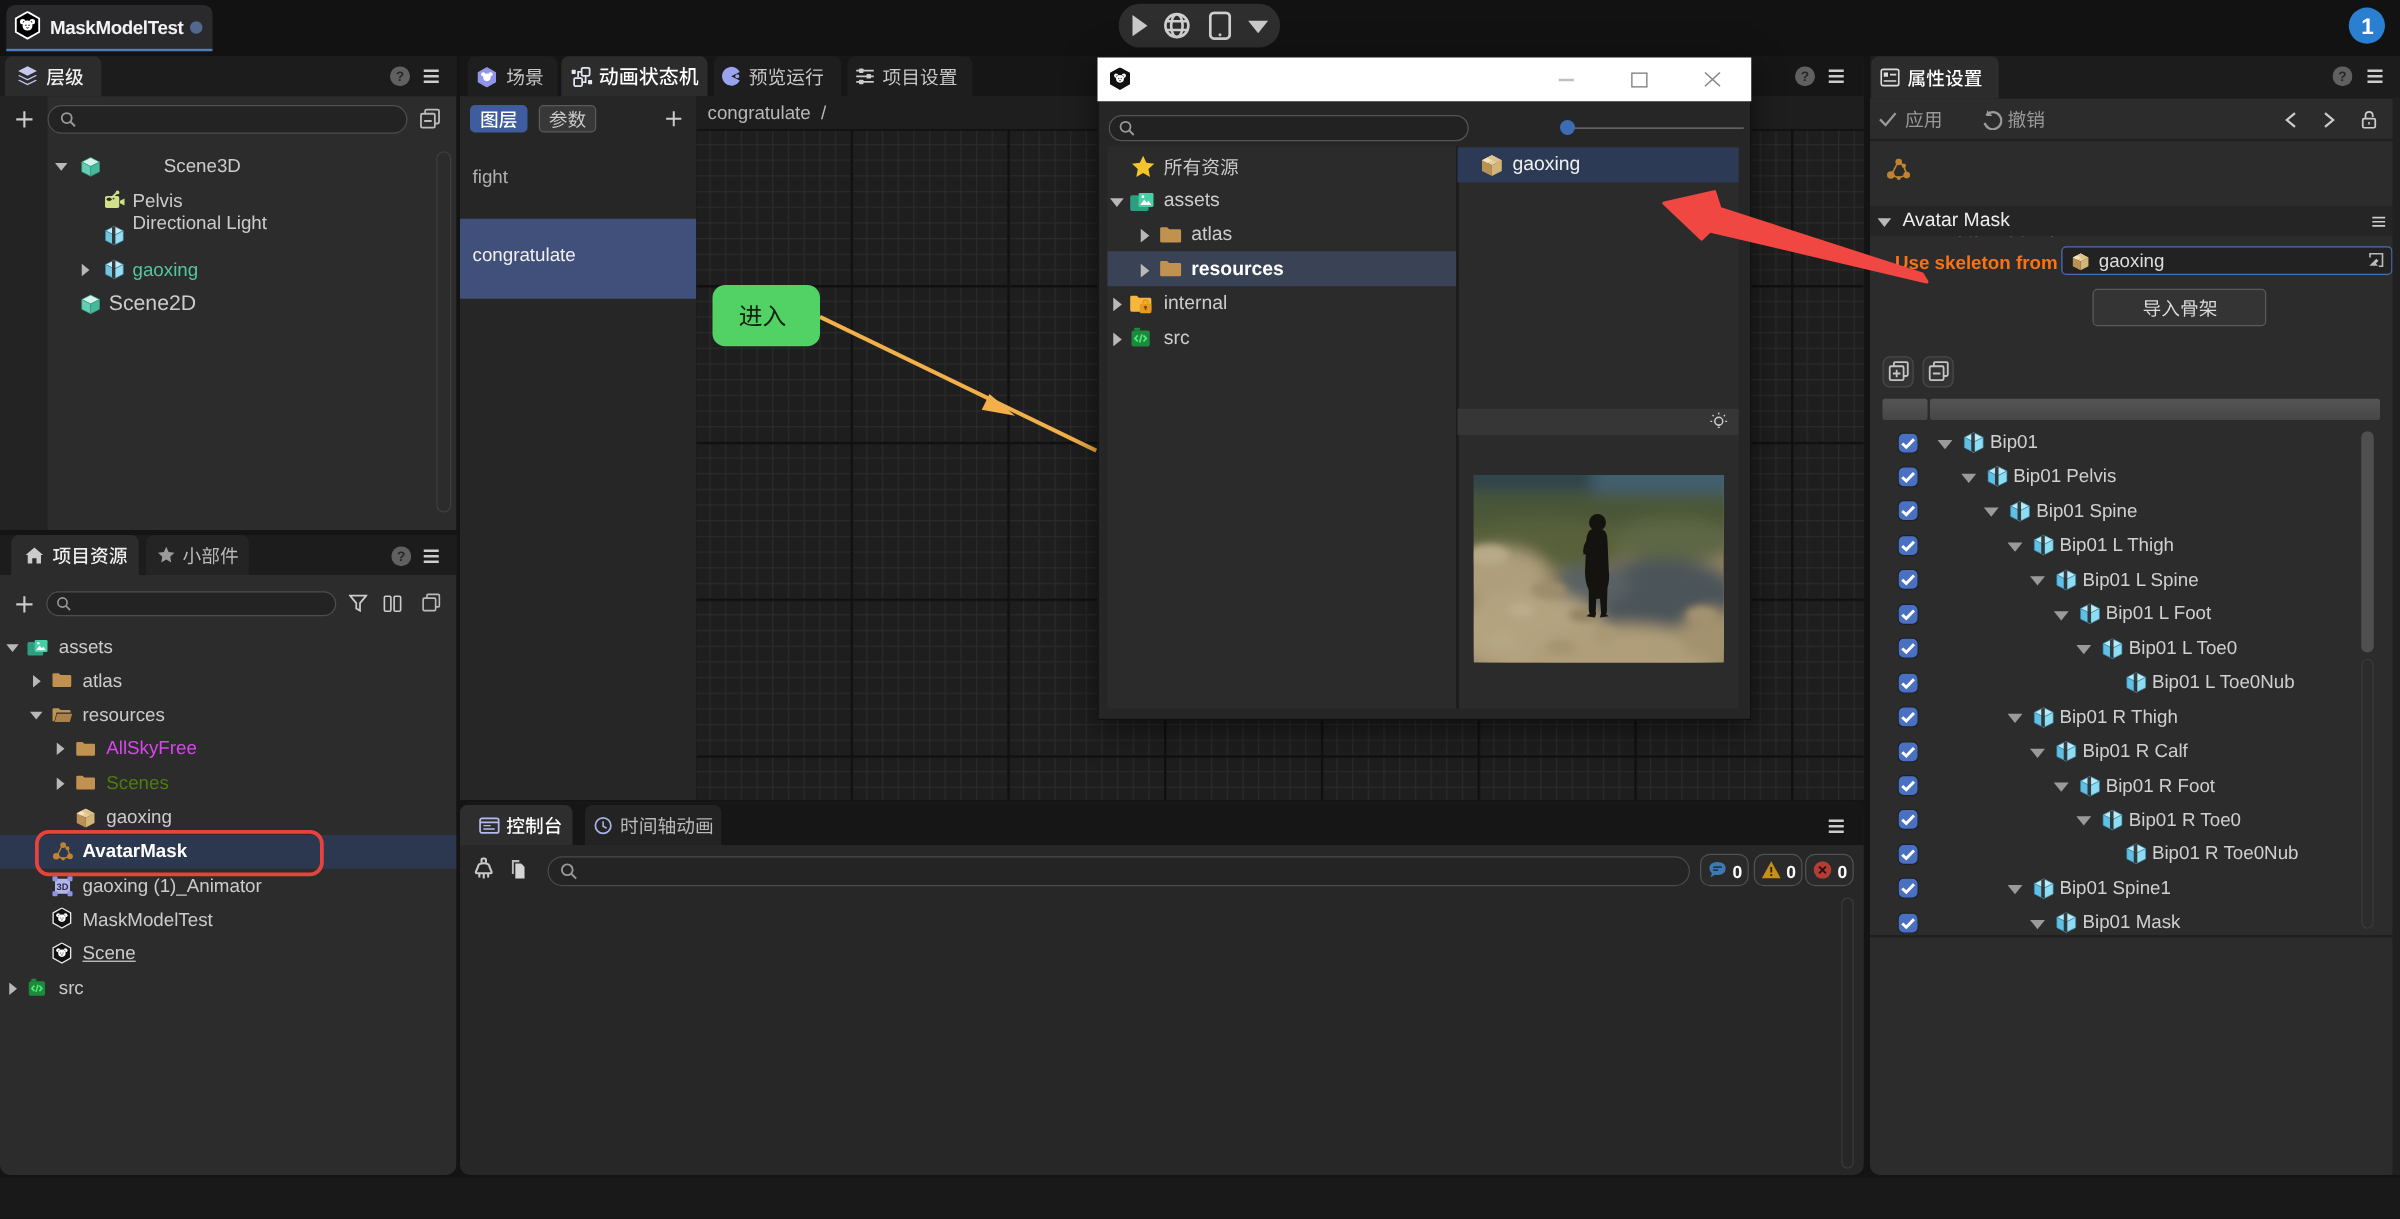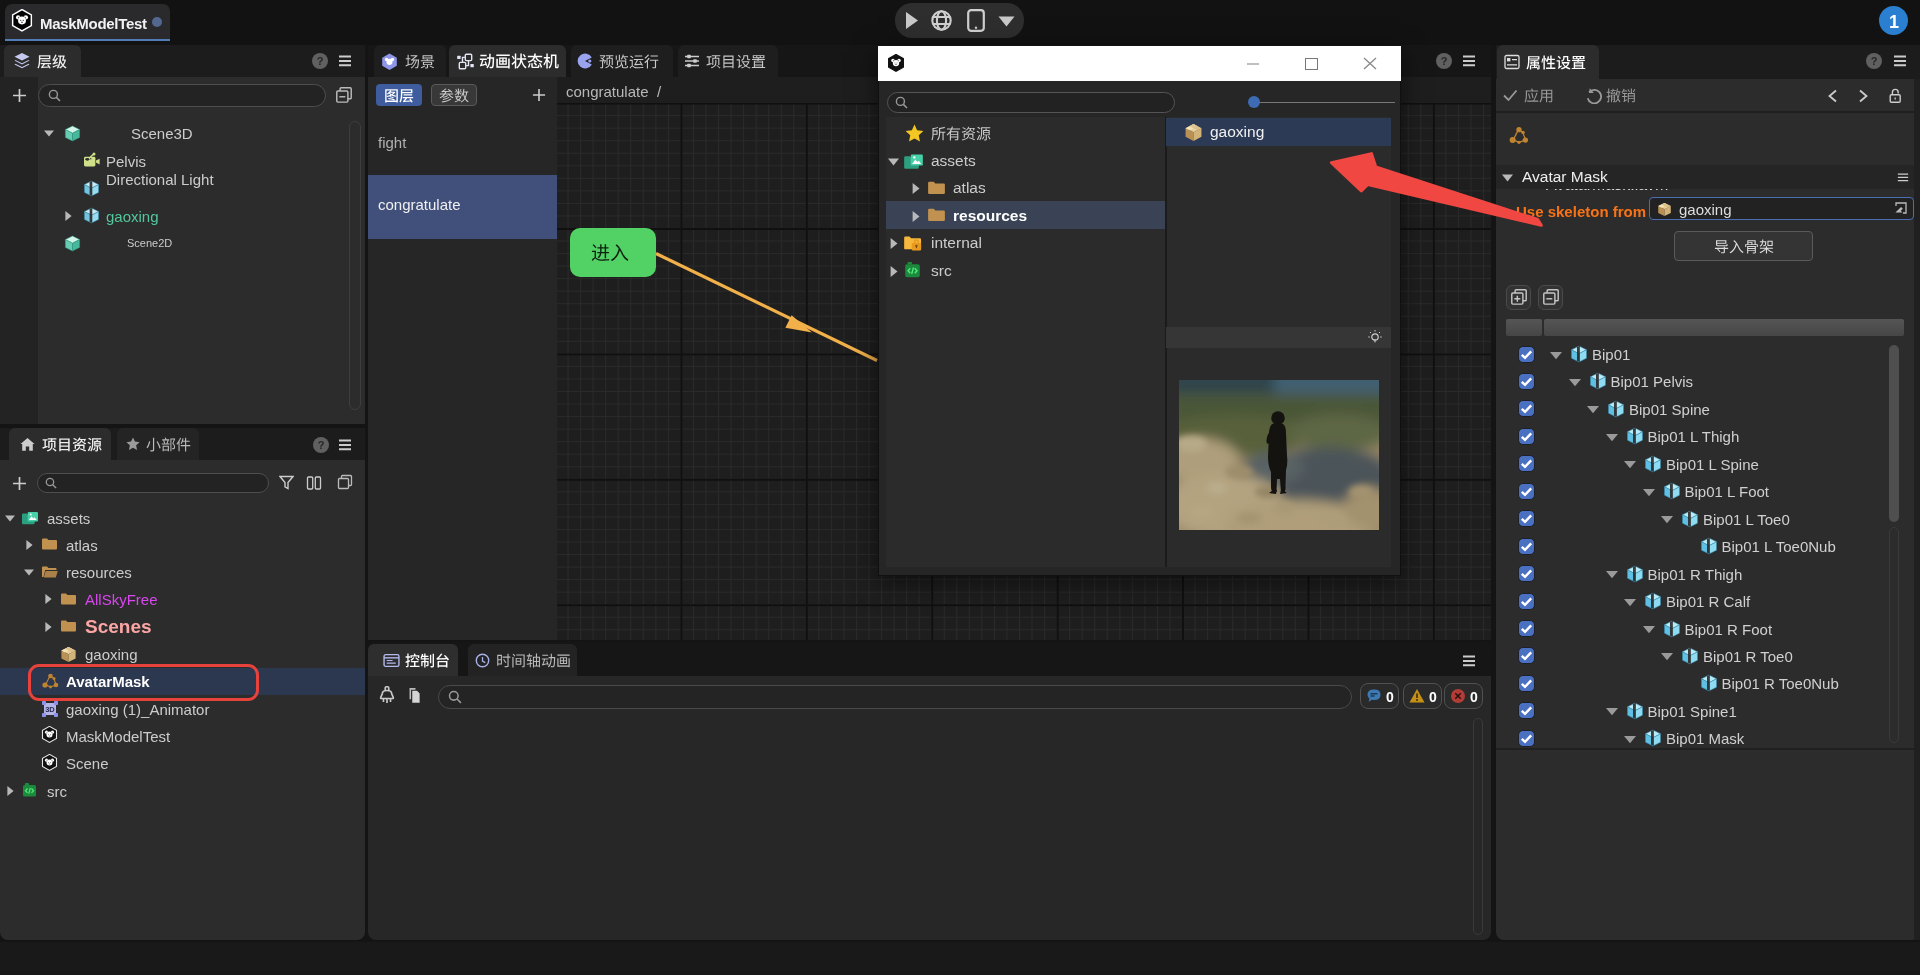--- a/index.html
+++ b/index.html
@@ -126,21 +126,21 @@
       <path d="M6.6 1.9 L9.3 0.7 L9.3 16 L6.6 14.9 Z" fill="#2c2c2c" opacity="0.92"></path>
     </svg>
 <div style="position:absolute;left:106px;top:215.6px;transform:translateY(-50%);font-size:15px;color:#52c79e;font-weight:400;white-space:nowrap;letter-spacing:0;">gaoxing</div>
 <svg style="position:absolute;left:64px;top:234.5px;" width="17" height="17" viewBox="0 0 17 17">
       <g stroke="#2f9a80" stroke-width="0.5">
 <path d="M8.5 1 L15.6 4.6 L8.5 8.2 L1.4 4.6 Z" fill="#d2f5ea"></path>
 <path d="M1.4 4.6 L8.5 8.2 L8.5 16 L1.4 12.4 Z" fill="#66cdb4"></path>
 <path d="M15.6 4.6 L8.5 8.2 L8.5 16 L15.6 12.4 Z" fill="#47b89c"></path>
       </g>
     </svg>
-<div style="position:absolute;left:87px;top:243.0px;transform:translateY(-50%);font-size:11px;color:#cccccc;font-weight:400;white-space:nowrap;letter-spacing:0;margin-left:40px;">Scene2D</div>
+<div style="position:absolute;left:87px;top:243.0px;transform:translateY(-50%);font-size:17px;color:#cccccc;font-weight:400;white-space:nowrap;letter-spacing:0;">Scene2D</div>
 <div class="panel" style="left:0;top:428px;width:365px;height:512px;border-radius:0 0 8px 8px"></div>
 <div class="abs" style="left:0;top:428px;width:365px;height:32px;background:#1c1c1c"></div>
 <div class="abs" style="left:9px;top:428px;width:102px;height:32px;background:#2c2c2c;border-radius:6px 6px 0 0"></div>
 <div class="abs" style="left:117px;top:428px;width:82px;height:32px;background:#242424;border-radius:6px 6px 0 0"></div>
 <svg style="position:absolute;left:20px;top:437px;" width="15" height="15" viewBox="0 0 15 15">
       <path d="M7.5 1 L14.5 7 L12.8 7 L12.8 13.8 L9.2 13.8 L9.2 9.5 L5.8 9.5 L5.8 13.8 L2.2 13.8 L2.2 7 L0.5 7 Z" fill="#cccccc"></path>
     </svg>
 <div style="position:absolute;left:42px;top:436.5px;line-height:0;"><svg width="60.0" height="15.0" viewBox="0 0 4000.0 1000.0" fill="#eeeeee">
         <path transform="translate(0.0,880) scale(1,-1)" d="M610 493V285C610 183 580 60 310 -11C330 -29 358 -64 370 -84C652 4 705 150 705 284V493ZM688 83C763 35 859 -35 905 -82L968 -16C919 29 821 96 747 141ZM25 195 48 96C143 128 266 170 383 211L371 291L257 259V641H366V731H42V641H163V232ZM414 625V153H507V541H805V156H901V625H666C680 653 695 685 710 717H960V802H382V717H599C590 686 579 653 568 625Z"></path>
         <path transform="translate(1000.0,880) scale(1,-1)" d="M245 461H745V317H245ZM245 551V693H745V551ZM245 227H745V82H245ZM150 786V-76H245V-11H745V-76H844V786Z"></path>
@@ -220,21 +220,21 @@
 <svg style="position:absolute;left:60px;top:590.9px;" width="17" height="17" viewBox="0 0 17 17">
       <path d="M1 3.5 Q1 2.5 2 2.5 L6 2.5 L7.5 4 L15 4 Q16 4 16 5 L16 12.5 Q16 13.5 15 13.5 L2 13.5 Q1 13.5 1 12.5 Z" fill="#c0914f"></path>
     </svg>
 <div style="position:absolute;left:85px;top:599.4px;transform:translateY(-50%);font-size:15px;color:#d946ef;font-weight:400;white-space:nowrap;letter-spacing:0;z-index:6;">AllSkyFree</div>
 <svg style="position:absolute;left:43px;top:621.7px;" width="10" height="10" viewBox="0 0 10 10">
       <path d="M2.4 0 L8.6 5.0 L2.4 10 Z" fill="#b8b8b8"></path>
     </svg>
 <svg style="position:absolute;left:60px;top:618.2px;" width="17" height="17" viewBox="0 0 17 17">
       <path d="M1 3.5 Q1 2.5 2 2.5 L6 2.5 L7.5 4 L15 4 Q16 4 16 5 L16 12.5 Q16 13.5 15 13.5 L2 13.5 Q1 13.5 1 12.5 Z" fill="#c0914f"></path>
     </svg>
-<div style="position:absolute;left:85px;top:626.7px;transform:translateY(-50%);font-size:19px;color:#fca5a5;font-weight:700;white-space:nowrap;letter-spacing:0;z-index:6;">Scenes</div>
+<div style="position:absolute;left:85px;top:626.7px;transform:translateY(-50%);font-size:15px;color:#4d7c0f;font-weight:400;white-space:nowrap;letter-spacing:0;z-index:6;">Scenes</div>
 <svg style="position:absolute;left:60px;top:645.5px;" width="17" height="17" viewBox="0 0 17 17">
       <g>
 <path d="M8.5 1 L15.6 4.6 L8.5 8.2 L1.4 4.6 Z" fill="#e8cf9a"></path>
 <path d="M1.4 4.6 L8.5 8.2 L8.5 16 L1.4 12.4 Z" fill="#b99155"></path>
 <path d="M15.6 4.6 L8.5 8.2 L8.5 16 L15.6 12.4 Z" fill="#d3b478"></path>
 <path d="M8.5 1 L12 2.8 L4.9 6.4 L1.4 4.6 Z" fill="#f4e3b8"></path>
 <path d="M8.5 1 L5 2.8 L12.1 6.4 L15.6 4.6 Z" fill="#d9ba84" opacity="0.8"></path>
       </g>
     </svg>
 <div style="position:absolute;left:85px;top:654.0px;transform:translateY(-50%);font-size:15px;color:#cccccc;font-weight:400;white-space:nowrap;letter-spacing:0;z-index:6;">gaoxing</div>
@@ -274,21 +274,21 @@
       <path d="M10.5 0.5 L19.5 5.6 L19.5 16 L10.5 21.1 L1.5 16 L1.5 5.6 Z" fill="#111111" stroke="#e8e8e8" stroke-width="1.4"></path>
 <circle cx="6.8" cy="8" r="2.1" fill="#ffffff"></circle>
       <circle cx="14.2" cy="8" r="2.1" fill="#ffffff"></circle>
 <circle cx="8" cy="8.6" r="1.1" fill="#111111"></circle>
       <circle cx="13" cy="8.6" r="1.1" fill="#111111"></circle>
 <path d="M10.5 7.2 Q14 7.2 14.3 10.5 Q14.6 14.6 10.5 14.8 Q6.4 14.6 6.7 10.5 Q7 7.2 10.5 7.2 Z" fill="#ffffff"></path>
 <circle cx="9.3" cy="10.8" r="0.55" fill="#111111"></circle>
       <circle cx="11.7" cy="10.8" r="0.55" fill="#111111"></circle>
 <path d="M9.6 12.6 Q10.5 13.3 11.4 12.6" stroke="#111111" stroke-width="0.7" fill="none"></path>
     </svg>
-<div style="position:absolute;left:66px;top:763.2px;transform:translateY(-50%);font-size:15px;color:#cccccc;font-weight:400;white-space:nowrap;letter-spacing:0;z-index:6;">Scene</div>
+<div style="position:absolute;left:66px;top:763.2px;transform:translateY(-50%);font-size:15px;color:#cccccc;font-weight:400;white-space:nowrap;letter-spacing:0;z-index:6;text-decoration:underline;">Scene</div>
 <svg style="position:absolute;left:5px;top:785.5px;" width="10" height="10" viewBox="0 0 10 10">
       <path d="M2.4 0 L8.6 5.0 L2.4 10 Z" fill="#b8b8b8"></path>
     </svg>
 <svg style="position:absolute;left:21px;top:782.0px;" width="17" height="17" viewBox="0 0 17 17">
       <rect x="2" y="3" width="13" height="11.5" rx="1.5" fill="#1c8a3c"></rect>
 <path d="M4 3 L8 3 L8 1.5 Q8 1 7.5 1 L4.5 1 Q4 1 4 1.5 Z" fill="#1c8a3c"></path>
 <path d="M6.5 6.5 L4.5 8.7 L6.5 10.9" stroke="#52e87a" stroke-width="1.3" fill="none"></path>
 <path d="M10.5 6.5 L12.5 8.7 L10.5 10.9" stroke="#52e87a" stroke-width="1.3" fill="none"></path>
 <path d="M9.4 5.8 L7.8 11.6" stroke="#52e87a" stroke-width="1.2"></path>
     </svg>

